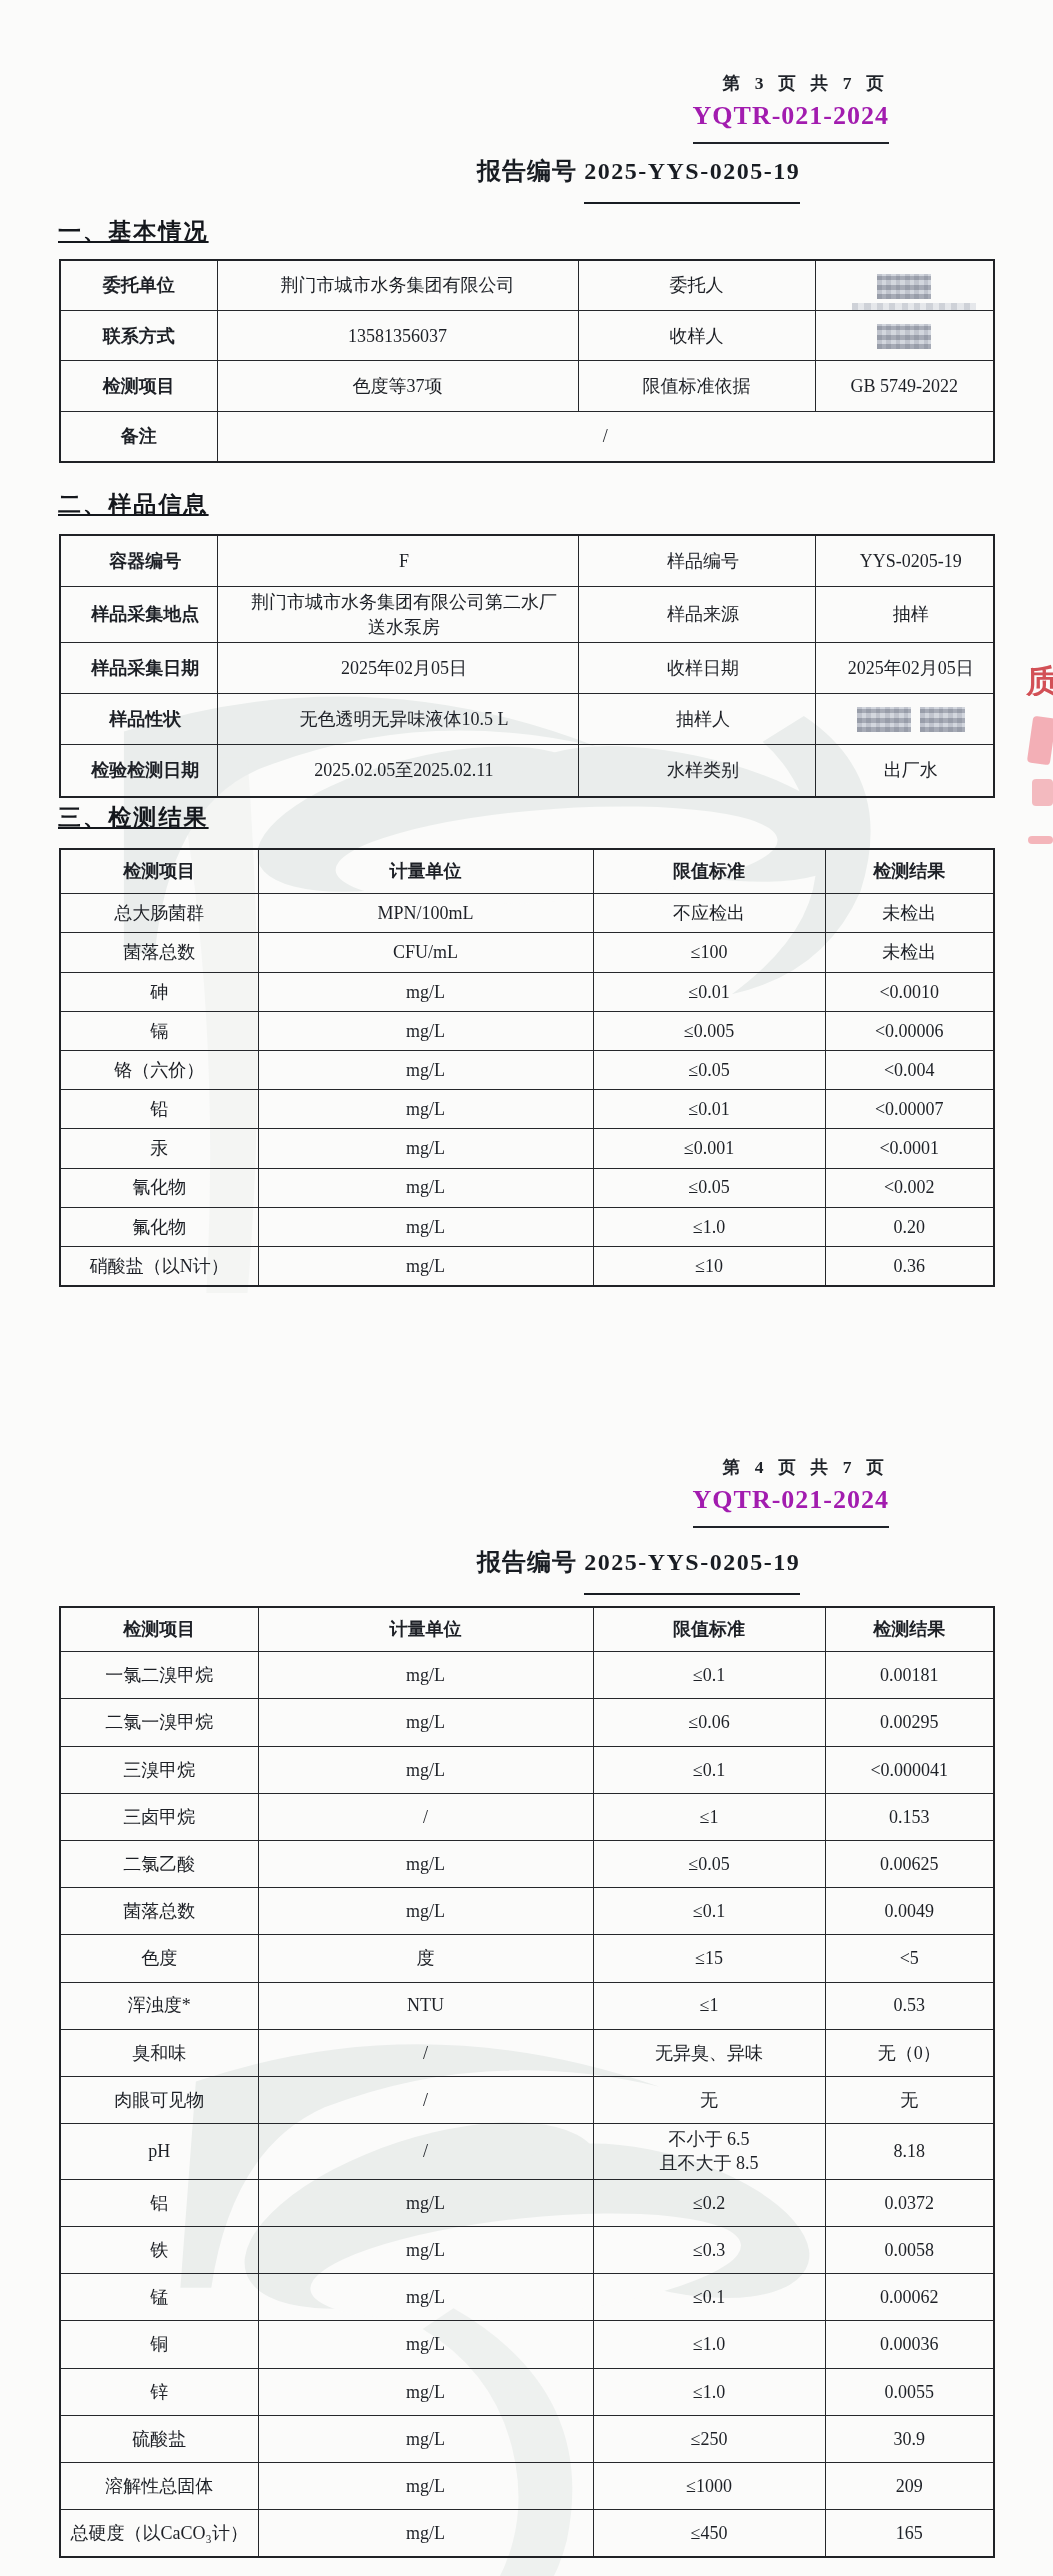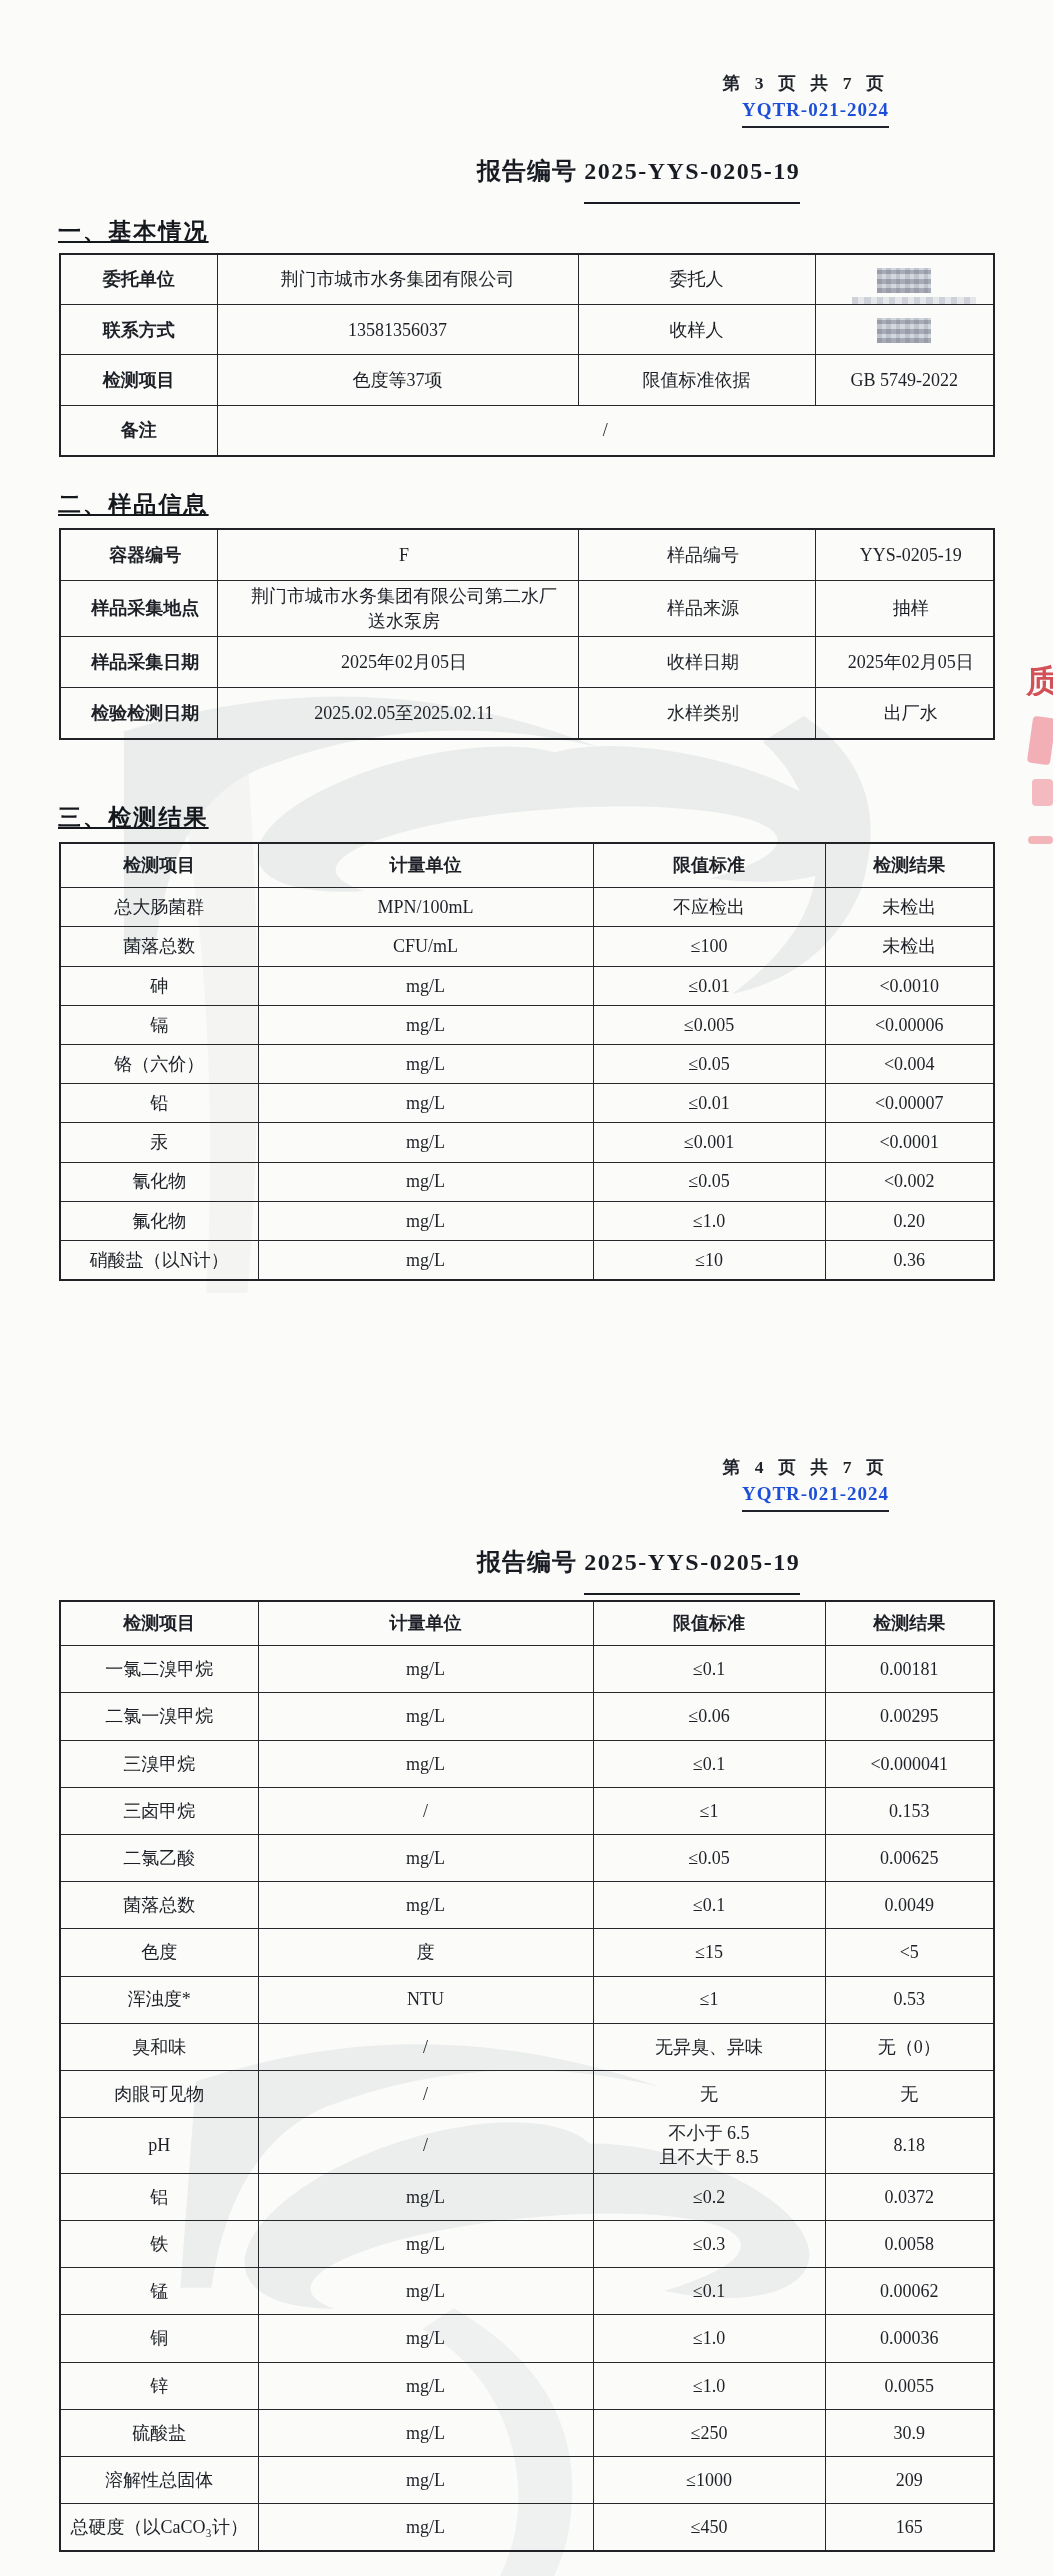--- a/index.html
+++ b/index.html
@@ -6,37 +6,37 @@
   body{
     width:1054px;height:2866px;position:relative;
     background:#fbfbfa;color:#222;
     font-family:"Liberation Serif","DejaVu Serif",serif;
     overflow:hidden;
   }
   .abs{position:absolute;}
   
   .page-label-block{width:242px;text-align:right;line-height:1.5;}
   .page-label{font-size:17.5px;font-weight:bold;letter-spacing:5.2px;color:#1f2329;}
-  .doc-code{display:inline-block;font-size:19px;font-weight:bold;color:#1d4ed8;
-    border-bottom:2.1px solid #1f2329;padding-bottom:1px;letter-spacing:1px;}
+  .doc-code{display:inline-block;font-size:26px;font-weight:bold;color:#a21caf;
+    border-bottom:2.1px solid #1f2329;padding-bottom:7px;letter-spacing:1px;}
   .report-line{font-size:24px;font-weight:bold;color:#181c22;letter-spacing:1px;}
   .report-no{border-bottom:2.1px solid #181c22;padding-bottom:18px;margin-left:7.2px;letter-spacing:1.5px;}
   .section-title{font-size:23px;font-weight:bold;color:#14171c;letter-spacing:2.1px;text-decoration:underline;}
   
   table{border-collapse:collapse;table-layout:fixed;background:transparent;position:absolute;}
   td{border:1.5px solid #25272b;text-align:center;vertical-align:middle;
      font-size:18px;color:#1d2026;padding:3.1px 5.2px;white-space:pre-line;line-height:1.35;
      overflow:hidden;}
   .info-table td{height:43px;}
   .sample-table td{height:44px;padding-left:18px;}
   .rtable3 td{height:32px;}
   .rtable4 td{height:40px;}
   .rtable3 thead td,.rtable4 thead td{font-weight:bold;height:37px;}
   .info-table td:nth-child(1),.sample-table td:nth-child(1){font-weight:600;}
-  .outer{border:2.1px solid #202226;}
+  .outer{border:2.1px solid #202226;margin-top:6px;}
   
   .redact-wrap{display:inline-flex;gap:9.3px;position:relative;vertical-align:middle;}
   .mosaic{display:inline-block;width:54px;height:25px;opacity:.85;
     background-image:
       repeating-linear-gradient(0deg, rgba(125,131,146,.65) 0 4.6px, rgba(205,209,218,.55) 4.6px 9.3px),
       repeating-linear-gradient(90deg, #9aa0ae 0 4.6px, #cdd1da 4.6px 9.3px);}
   .mosaic.small{width:45px;}
   .strip{position:absolute;left:-25px;top:29px;width:124px;height:10.3px;opacity:.55;
     background-image:repeating-linear-gradient(90deg,#aab0bc 0 6.2px,#d3d7de 6.2px 12.4px);}
   
@@ -140,20 +140,26 @@
         <td>样品来源</td>
         <td>抽样</td>
       </tr>
       <tr>
         <td>样品采集日期</td>
         <td>2025年02月05日</td>
         <td>收样日期</td>
         <td>2025年02月05日</td>
       </tr>
       <tr>
+        <td>样品性状</td>
+        <td>无色透明无异味液体10.5 L</td>
+        <td>抽样人</td>
+        <td><span class="redact-wrap"><span class="mosaic"></span><span class="mosaic small"></span></span></td>
+      </tr>
+      <tr>
         <td>检验检测日期</td>
         <td>2025.02.05至2025.02.11</td>
         <td>水样类别</td>
         <td>出厂水</td>
       </tr>
     </tbody>
 </table>
 
 <div class="abs section-title" style="left:58px;top:802px;">三、检测结果</div>
 

